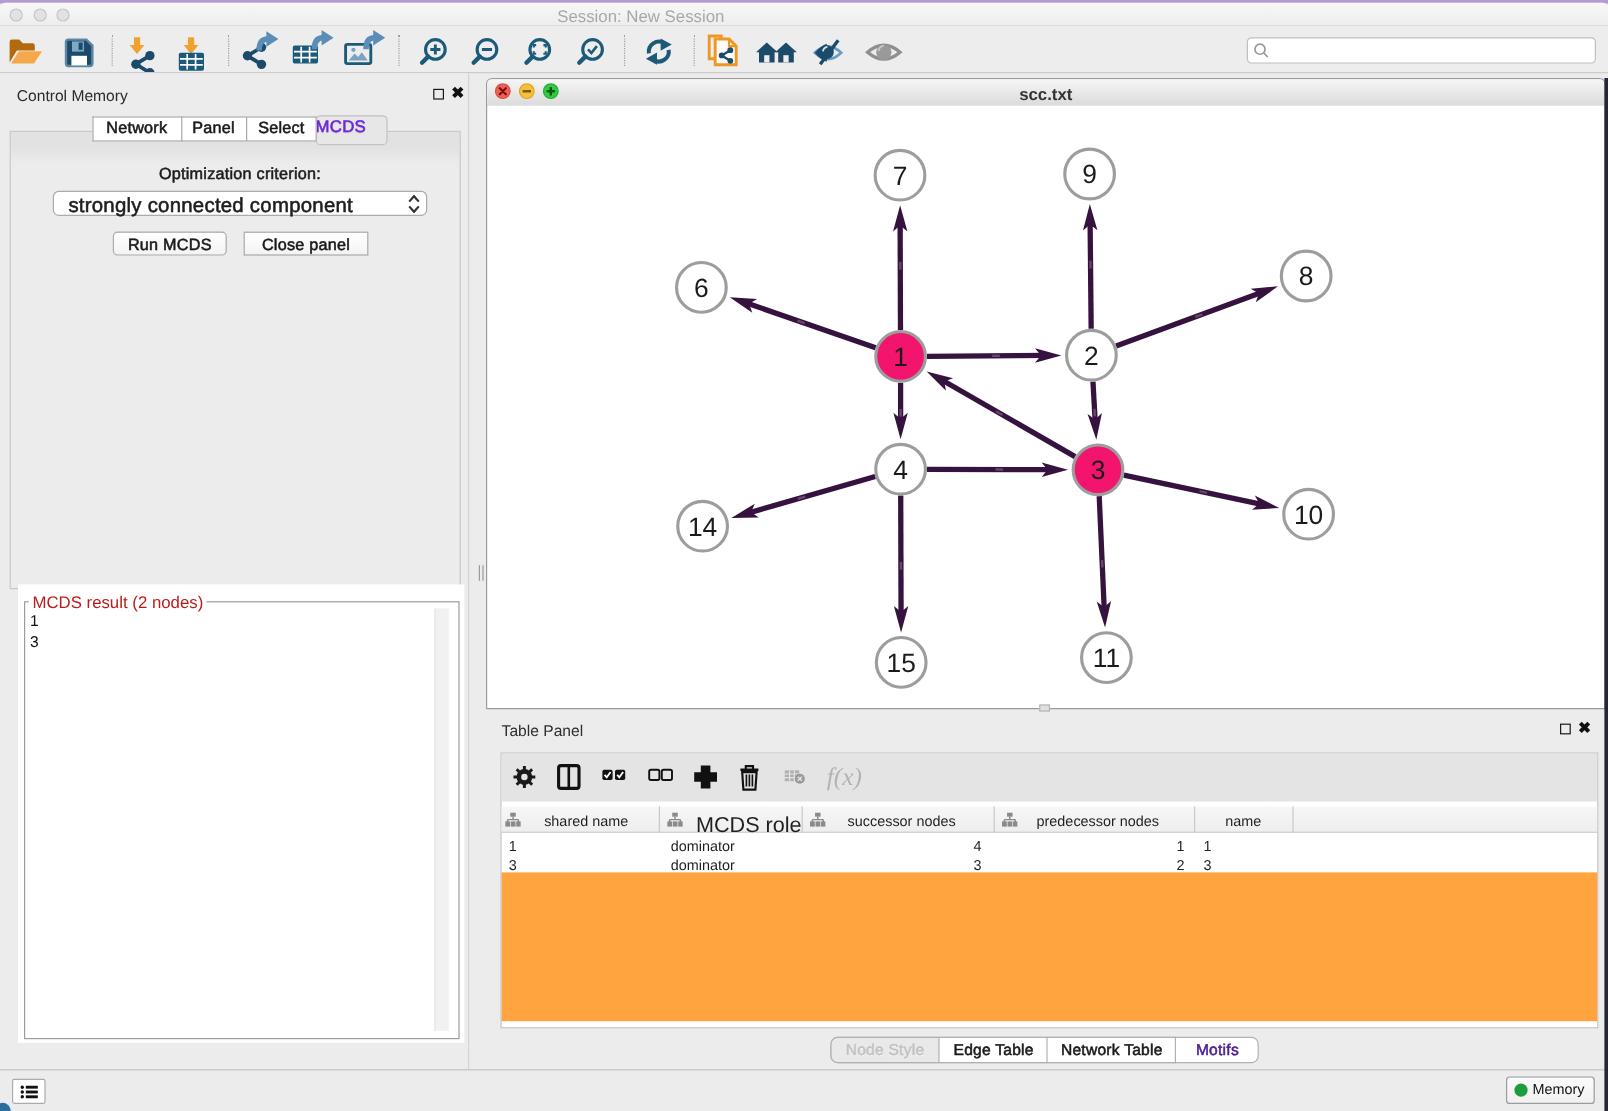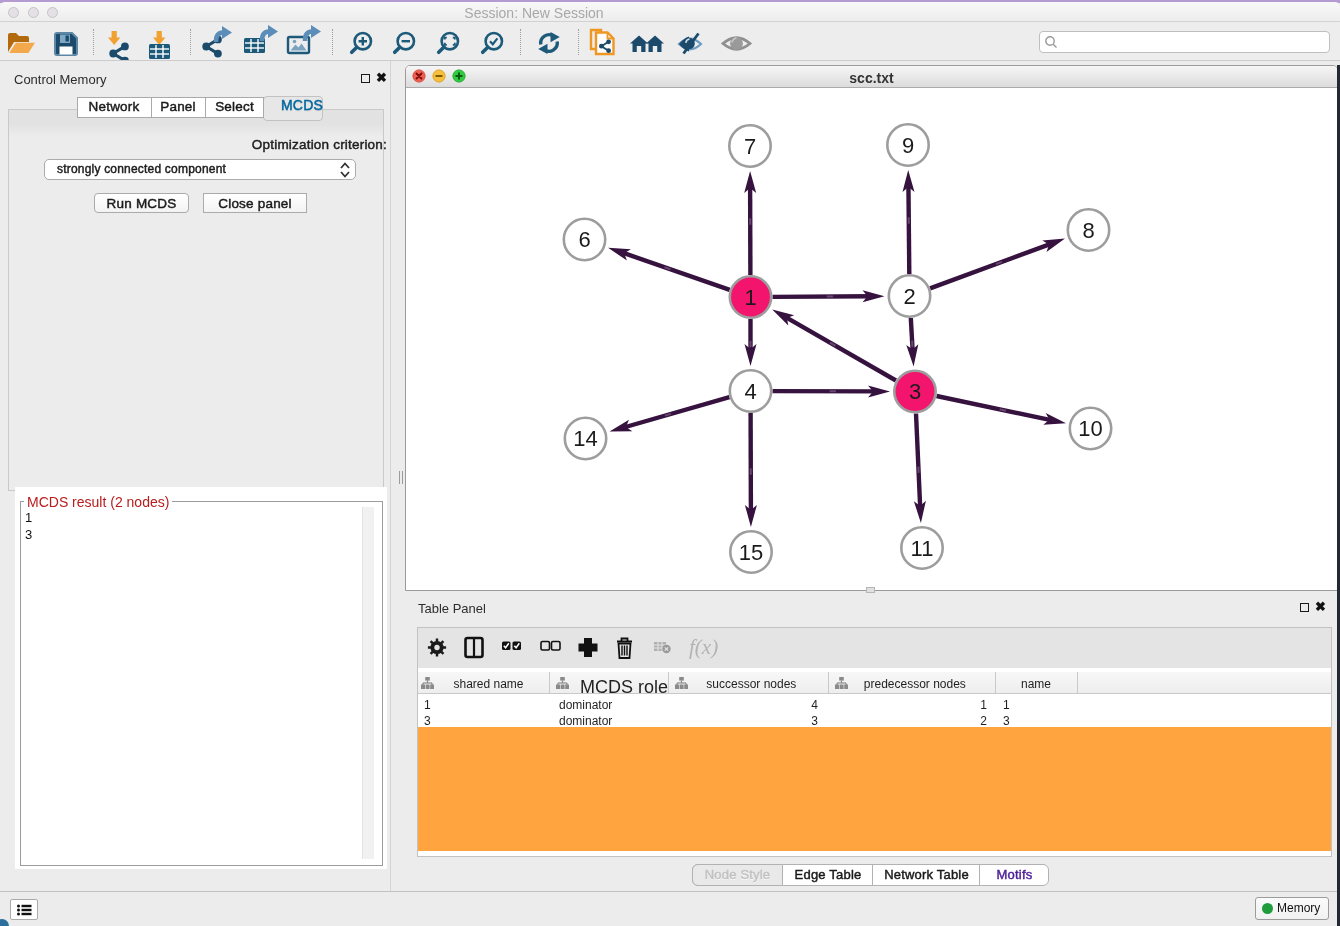--- a/index.html
+++ b/index.html
@@ -152,31 +152,31 @@
   </svg>
 
 <div class="abs" style="left:0;top:61px;width:391px;height:830px;background:#ececec;border-right:1px solid #d4d4d4;"></div>
 <div class="abs" style="left:14px;top:72px;font-size:13px;color:#2b2b2b;">Control Memory</div>
 <div class="abs" style="left:361px;top:74px;width:9px;height:9px;border:1.5px solid #1a1a1a;"></div>
 <div class="abs" style="left:376px;top:70px;font-size:13px;font-weight:bold;color:#111;">✖</div>
 
 <div class="abs" style="left:8px;top:109px;width:376px;height:382px;border:1px solid #c9c9c9;background:linear-gradient(#e2e2e2 0px,#e2e2e2 14px,#ececec 26px);"></div>
 
 <div class="abs" style="left:263px;top:96px;width:60px;height:25px;background:#e7e7e7;border:1px solid #c2c2c2;border-radius:4px;"></div>
-<div class="abs" style="left:263px;top:97px;width:60px;height:20px;text-align:right;font-size:14px;color:#0369a1;-webkit-text-stroke:0.45px;letter-spacing:0.2px;text-shadow:0 1px 1px #c4c4c4;">MCDS</div>
+<div class="abs" style="left:263px;top:97px;width:60px;height:20px;text-align:left;font-size:14px;color:#6d28d9;-webkit-text-stroke:0.45px;letter-spacing:0.2px;text-shadow:0 1px 1px #c4c4c4;">MCDS</div>
 <div class="abs" style="left:77px;top:97px;width:74px;height:21px;background:#fff;border:1px solid #a9a9a9;border-right:none;"></div>
 <div class="abs" style="left:151px;top:97px;width:54px;height:21px;background:#fff;border:1px solid #a9a9a9;border-right:none;"></div>
 <div class="abs" style="left:205px;top:97px;width:59px;height:21px;background:#fff;border:1px solid #a9a9a9;"></div>
 <div class="abs" style="left:77px;top:99px;width:74px;height:32px;text-align:center;font-size:13.5px;color:#1a1a1a;-webkit-text-stroke:0.45px;letter-spacing:0.2px;">Network</div>
 <div class="abs" style="left:151px;top:99px;width:54px;height:18px;text-align:center;font-size:13.5px;color:#1a1a1a;-webkit-text-stroke:0.45px;letter-spacing:0.2px;">Panel</div>
 <div class="abs" style="left:205px;top:99px;width:59px;height:18px;text-align:center;font-size:13.5px;color:#1a1a1a;-webkit-text-stroke:0.45px;letter-spacing:0.2px;">Select</div>
 
-<div class="abs" style="left:13px;top:137px;width:374px;text-align:right;font-size:13.5px;color:#1d1d1d;-webkit-text-stroke:0.45px;letter-spacing:0.2px;">Optimization criterion:</div>
+<div class="abs" style="left:13px;top:137px;width:374px;text-align:center;font-size:13.5px;color:#1d1d1d;-webkit-text-stroke:0.45px;letter-spacing:0.2px;">Optimization criterion:</div>
 <div class="abs" style="left:44px;top:159px;width:312px;height:21px;background:#fff;border:1px solid #ababab;border-radius:5px;"></div>
-<div class="abs" style="left:57px;top:162px;font-size:12px;color:#1d1d1d;-webkit-text-stroke:0.45px;letter-spacing:0.2px;">strongly connected component</div>
+<div class="abs" style="left:57px;top:162px;font-size:17px;color:#1d1d1d;-webkit-text-stroke:0.45px;letter-spacing:0.2px;">strongly connected component</div>
 <svg class="abs" style="left:339px;top:162px;" width="12" height="16">
     <path d="M2,6 L6,1.5 L10,6" fill="none" stroke="#333" stroke-width="1.8"></path>
     <path d="M2,10 L6,14.5 L10,10" fill="none" stroke="#333" stroke-width="1.8"></path>
   </svg>
 <div class="abs" style="left:94px;top:193px;width:95px;height:20px;background:linear-gradient(#ffffff,#f3f3f3);border:1px solid #ababab;border-radius:4px;text-align:center;font-size:13.5px;color:#1a1a1a;-webkit-text-stroke:0.45px;letter-spacing:0.2px;line-height:19px;">Run MCDS</div>
 <div class="abs" style="left:203px;top:193px;width:104px;height:20px;background:linear-gradient(#ffffff,#f3f3f3);border:1px solid #ababab;border-radius:0;text-align:center;font-size:13.5px;color:#1a1a1a;-webkit-text-stroke:0.45px;letter-spacing:0.2px;line-height:19px;">Close panel</div>
 
 <div class="abs" style="left:15px;top:487px;width:372px;height:382px;background:#fff;"></div>
 <div class="abs" style="left:20px;top:501px;width:363px;height:365px;border:1px solid #9c9c9c;"></div>
 <div class="abs" style="left:24px;top:494px;background:#fff;padding:0 3px;font-size:14px;color:#b91c1c;">MCDS result (2 nodes)</div>

